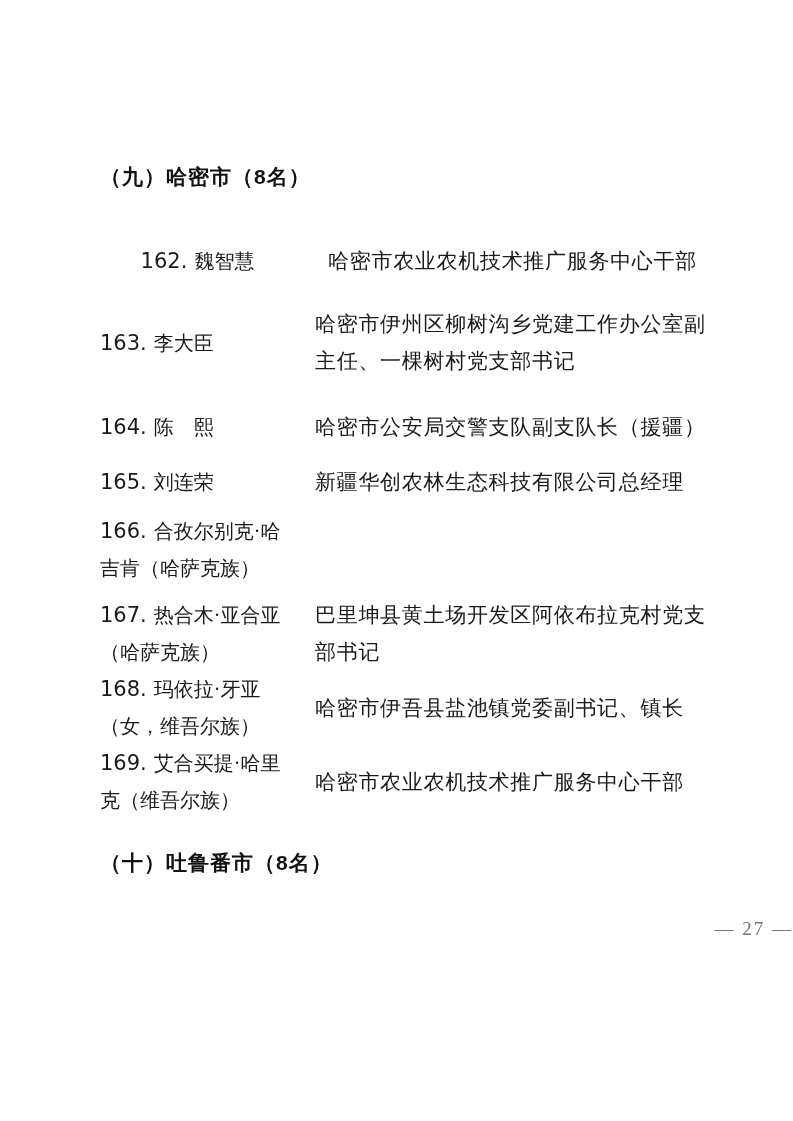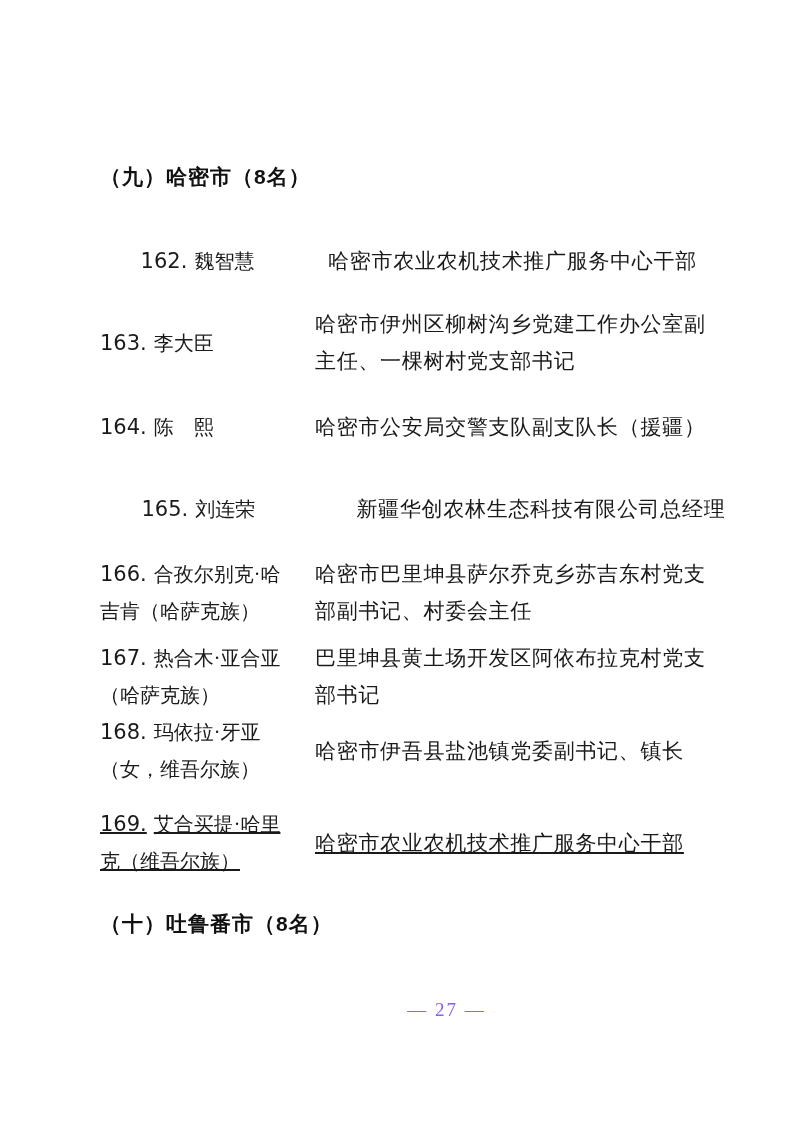--- a/index.html
+++ b/index.html
@@ -14,46 +14,46 @@
   .section-header{
     font-family:"Liberation Sans","DejaVu Sans",sans-serif;
     font-weight:700;font-size:21px;line-height:37px;
     letter-spacing:1px;margin:0;color:#111;
   }
   .list{margin:0;}
   .row{display:flex;align-items:center;}
   .row:nth-child(1){margin-top:48px;text-align:center;}
   .row:nth-child(2){margin-top:26px;}
   .row:nth-child(3){margin-top:29px;}
-  .row:nth-child(4){margin-top:45px;justify-content:center;}
-  .row:nth-child(5){margin-top:28px;}
+  .row:nth-child(4){margin-top:18px;}
+  .row:nth-child(5){margin-top:12px;}
   .row:nth-child(6){margin-top:10px;}
   .row:nth-child(7){margin-top:0;}
-  .row:nth-child(8){margin-top:18px;text-decoration:underline;}
+  .row:nth-child(8){margin-top:0;}
   .cell-left{
     width:195px;flex:0 0 195px;margin-right:20px;
     font-size:20px;line-height:37px;
     word-break:normal;line-break:strict;
   }
   .no{
     font-family:"DejaVu Sans","Liberation Sans",sans-serif;
     font-size:21px;margin-right:7px;
   }
   .name{
     font-family:"Liberation Serif","DejaVu Serif",serif;
   }
   .cell-right{
     width:395px;flex:0 0 395px;
     font-size:21px;line-height:37px;letter-spacing:0.7px;
     word-break:break-all;line-break:strict;
   }
   .section-header.second{margin-top:25px;}
   .page-number{
-    margin-top:49px;text-align:center;
-    font-size:19px;line-height:37px;letter-spacing:2px;color:#8b5cf6;
+    margin-top:29px;text-align:right;
+    font-size:19px;line-height:37px;letter-spacing:2px;color:#737373;
   }
 </style>
 </head>
 <body>
 
 <div class="page">
   <div class="content">
     <h2 class="section-header">（九）哈密市（8名）</h2>
 
     <div class="list">
@@ -72,21 +72,20 @@
     <div class="cell-right">哈密市公安局交警支队副支队长（援疆）</div>
   </div>
 
   <div class="row">
     <div class="cell-left"><span class="no">165.</span><span class="name">刘连荣</span></div>
     <div class="cell-right">新疆华创农林生态科技有限公司总经理</div>
   </div>
 
   <div class="row">
     <div class="cell-left"><span class="no">166.</span><span class="name">合孜尔别克·哈吉肯（哈萨克族）</span></div>
-    <div class="cell-right">哈密市巴里坤县萨尔乔克乡苏吉东村党支部副书记、村委会主任</div>
   </div>
 
   <div class="row">
     <div class="cell-left"><span class="no">167.</span><span class="name">热合木·亚合亚（哈萨克族）</span></div>
     <div class="cell-right">巴里坤县黄土场开发区阿依布拉克村党支部书记</div>
   </div>
 
   <div class="row">
     <div class="cell-left"><span class="no">168.</span><span class="name">玛依拉·牙亚（女，维吾尔族）</span></div>
     <div class="cell-right">哈密市伊吾县盐池镇党委副书记、镇长</div>

